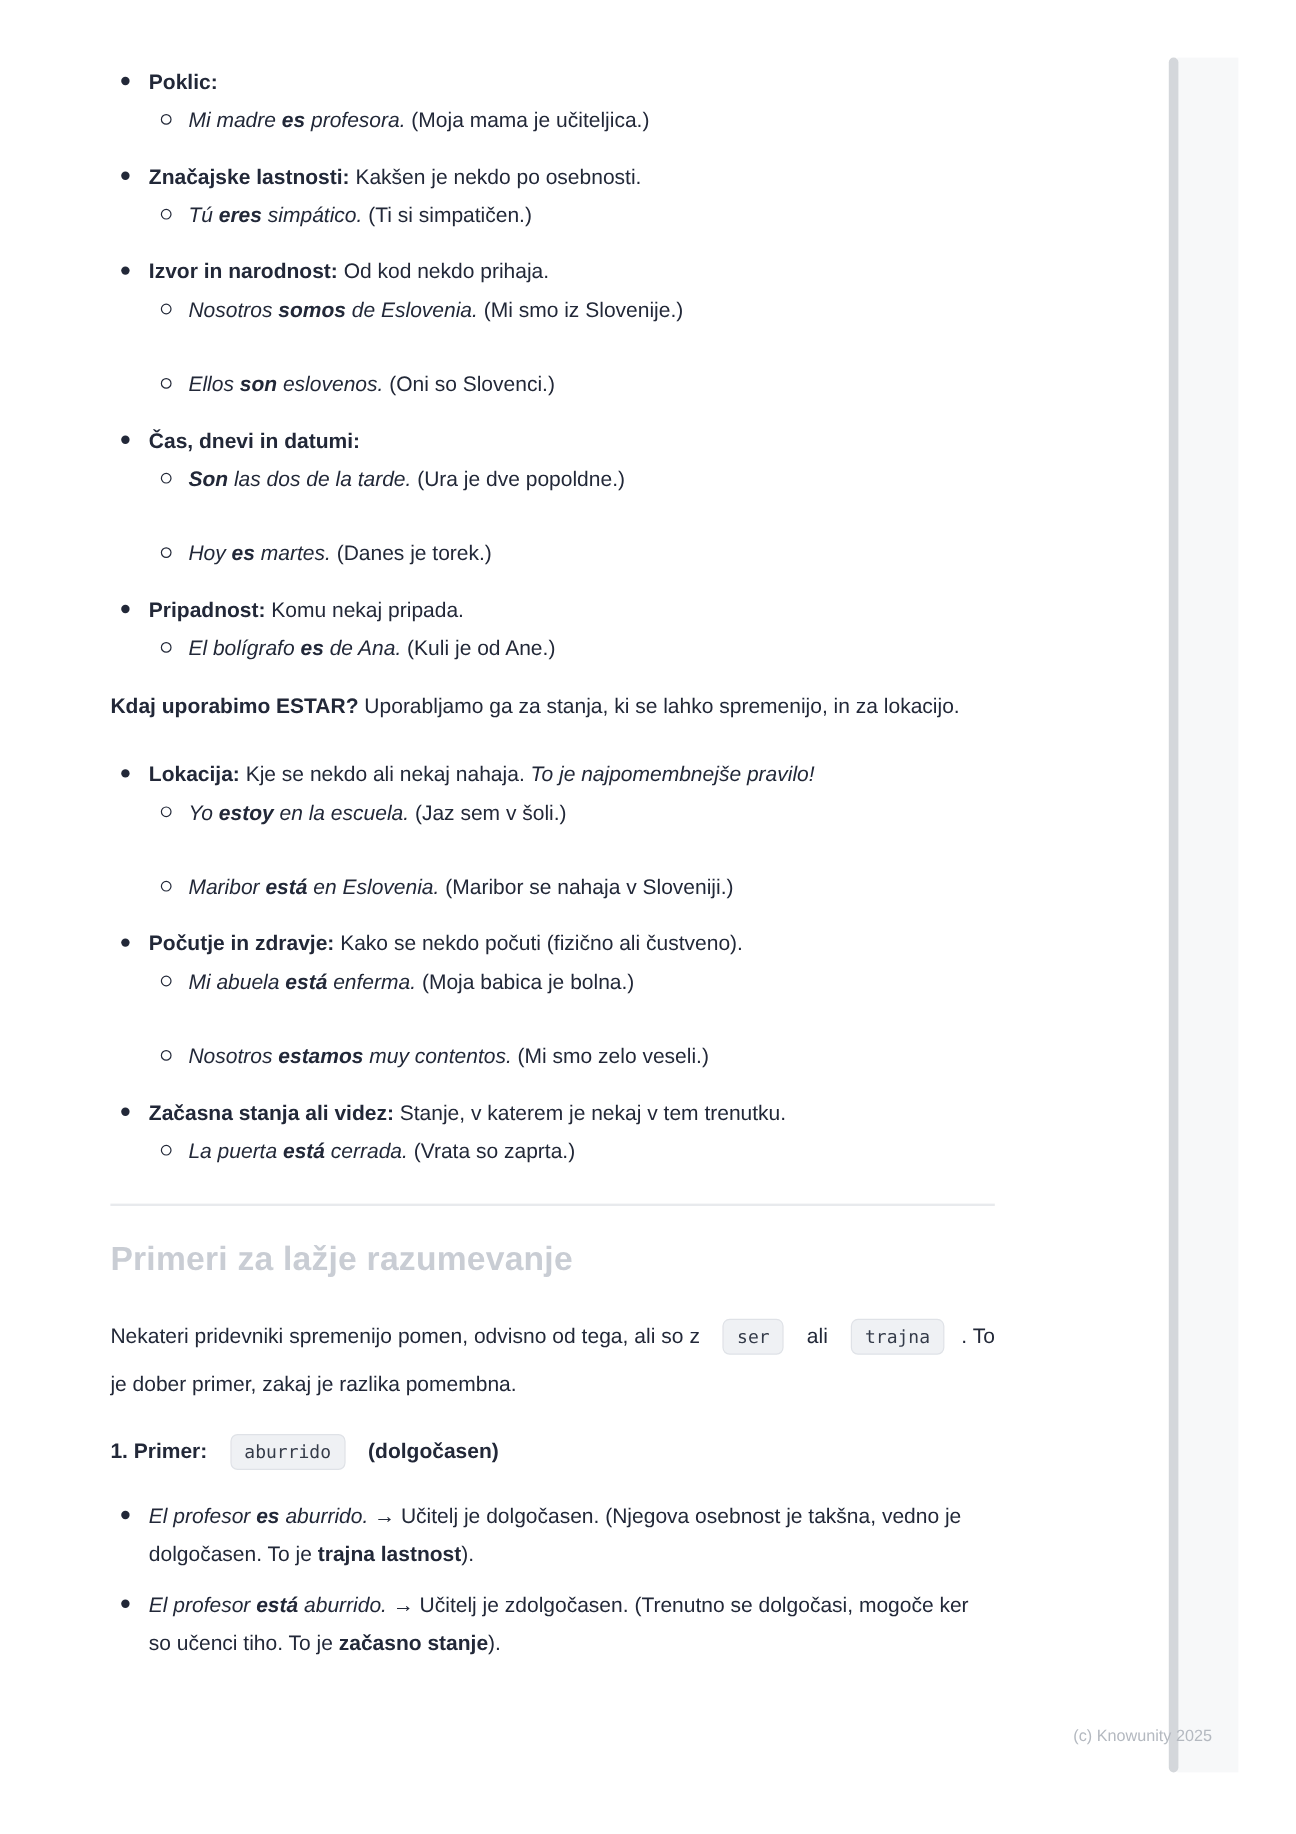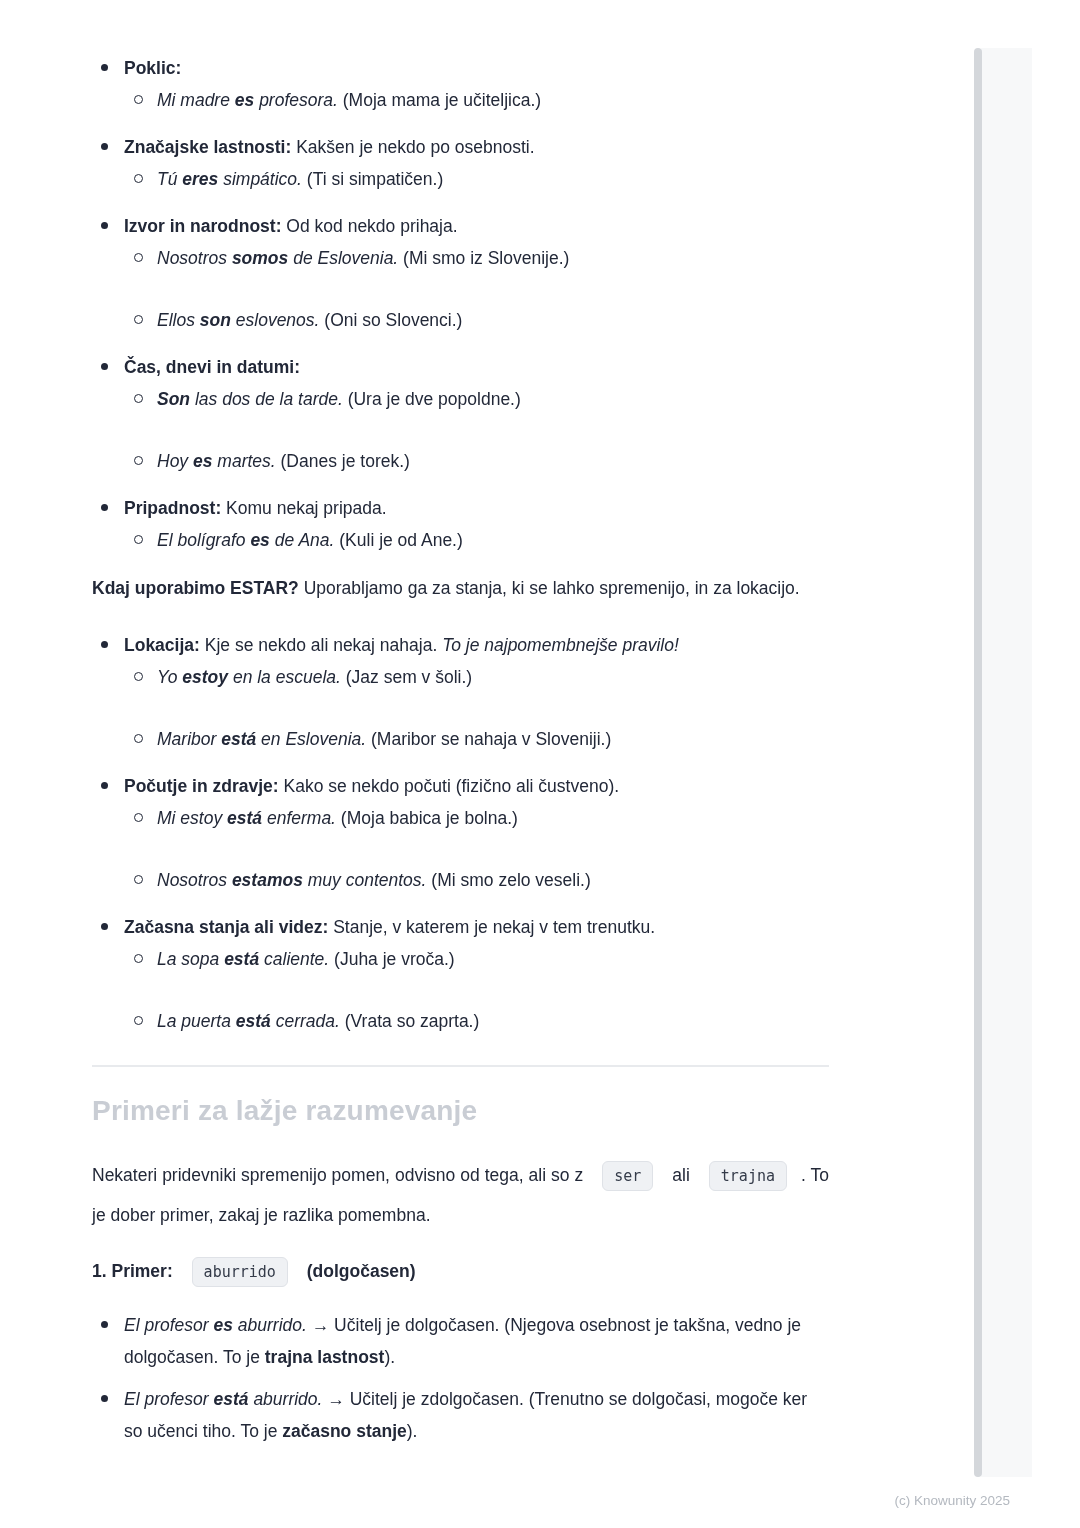--- a/index.html
+++ b/index.html
@@ -90,21 +90,21 @@
   .scroll-thumb {
     position: absolute;
     left: 974px; top: 48px;
     width: 8px; height: 1429px;
     background: var(--scroll-thumb, #d4d7db);
     border-radius: 4px;
   }
 
   .footer {
     position: absolute;
-    top: 1491px;
+    top: 1437px;
     right: 70px;
     font-size: 13.5px;
     line-height: 20px;
     color: var(--footer-text, #b4b9c0);
     z-index: 5;
     white-space: nowrap;
   }
 </style>
 </head>
 <body>
@@ -198,37 +198,33 @@
               </li>
           </ul>
         </li>
         <li class="top-item">
           <span class="marker disc"></span>
           <div class="item-head"><span class="run-b">Počutje in zdravje:</span><span class="run-r"> Kako se nekdo počuti (fizično ali čustveno).</span></div>
           <ul class="sublist">
 
           <li class="sub-item">
                 <span class="marker ring"></span>
-                <div class="sub-text"><span class="run-i">Mi estoy </span><span class="run-bi">está</span><span class="run-i"> enferma.</span><span class="run-r"> (Moja babica je bolna.)</span></div>
+                <div class="sub-text"><span class="run-i">Mi abuela </span><span class="run-bi">está</span><span class="run-i"> enferma.</span><span class="run-r"> (Moja babica je bolna.)</span></div>
               </li>
             <li class="sub-item">
                 <span class="marker ring"></span>
                 <div class="sub-text"><span class="run-i">Nosotros </span><span class="run-bi">estamos</span><span class="run-i"> muy contentos.</span><span class="run-r"> (Mi smo zelo veseli.)</span></div>
               </li>
           </ul>
         </li>
         <li class="top-item">
           <span class="marker disc"></span>
           <div class="item-head"><span class="run-b">Začasna stanja ali videz:</span><span class="run-r"> Stanje, v katerem je nekaj v tem trenutku.</span></div>
           <ul class="sublist">
 
-          <li class="sub-item">
-                <span class="marker ring"></span>
-                <div class="sub-text"><span class="run-i">La sopa </span><span class="run-bi">está</span><span class="run-i"> caliente.</span><span class="run-r"> (Juha je vroča.)</span></div>
-              </li>
             <li class="sub-item">
                 <span class="marker ring"></span>
                 <div class="sub-text"><span class="run-i">La puerta </span><span class="run-bi">está</span><span class="run-i"> cerrada.</span><span class="run-r"> (Vrata so zaprta.)</span></div>
               </li>
           </ul>
         </li>
       </ul>
 
     <hr class="divider">
 

